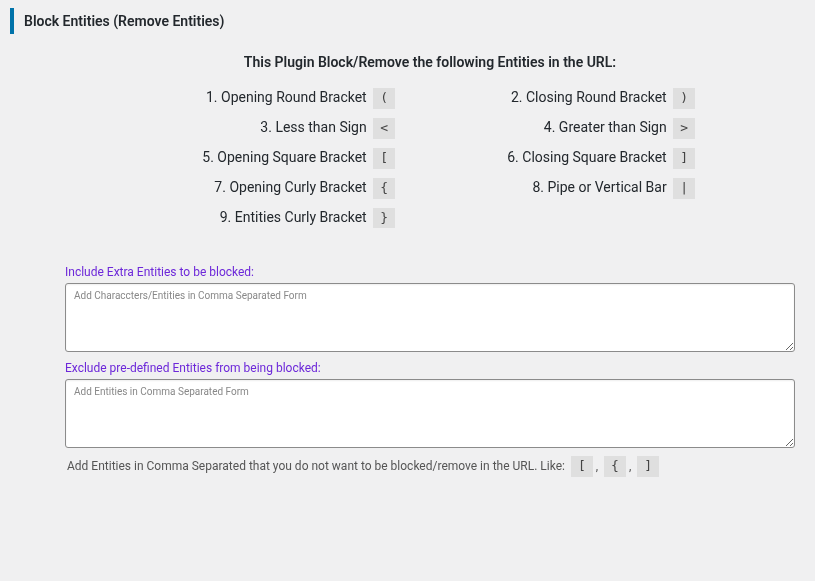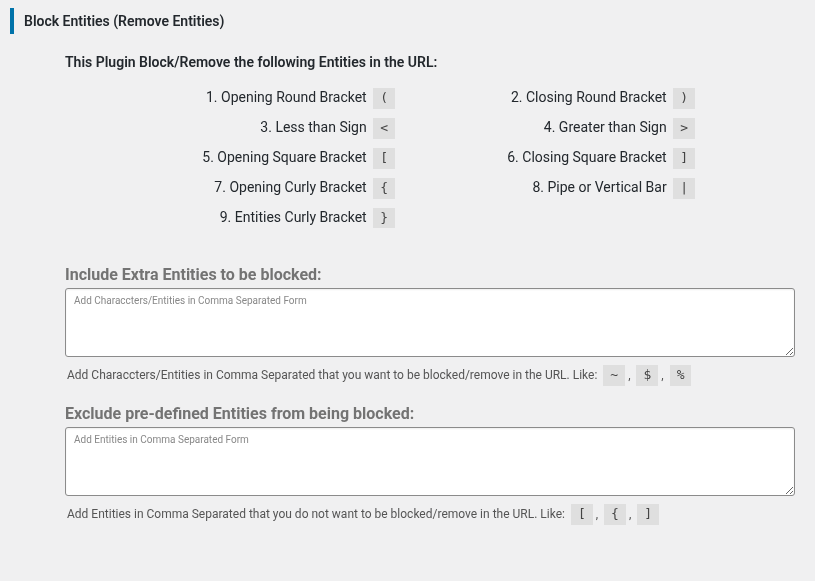--- a/index.html
+++ b/index.html
@@ -29,20 +29,21 @@
     }
     .inside {
       padding-left: 55px;
       padding-right: 10px;
     }
     .intro {
       font-size: 14px;
       color: #23282d;
       font-weight: 600;
       margin-bottom: 18px;
+      text-align: center;
     }
     ol.entity-list {
       list-style: none;
       padding-left: 30px;
       margin-bottom: 28px;
       text-align: right;
     }
     ol.entity-list::after {
       content: "";
       display: block;
@@ -62,23 +63,23 @@
       padding: 2px 7px;
       font-family: Consolas, Monaco, monospace;
       font-size: 13px;
       margin-left: 3px;
       line-height: 1.3;
     }
     .field-group {
       margin-bottom: 6px;
     }
     .field-label {
-      font-size: 16px;
-      font-weight: 700;
-      color: #737373;
+      font-size: 12px;
+      font-weight: 400;
+      color: #6d28d9;
       margin-bottom: 4px;
       display: block;
     }
     textarea {
       width: 100%;
       border: 1px solid #8b8b8b;
       border-radius: 3px;
       padding: 6px 8px;
       font-family: inherit;
       font-size: 10px;
@@ -114,28 +115,20 @@
         <li><span>5. </span><span>Opening Square Bracket </span><span class="entity-chip">[</span></li>
         <li><span>6. </span><span>Closing Square Bracket </span><span class="entity-chip">]</span></li>
         <li><span>7. </span><span>Opening Curly Bracket </span><span class="entity-chip">{</span></li>
         <li><span>8. </span><span>Pipe or Vertical Bar </span><span class="entity-chip">|</span></li>
         <li><span>9. </span><span>Entities Curly Bracket </span><span class="entity-chip">}</span></li>
       </ol>
 
     <div class="field-group">
       <label class="field-label">Include Extra Entities to be blocked:</label>
       <textarea rows="5" placeholder="Add Characcters/Entities in Comma Separated Form" style=""></textarea>
-      <div class="help-text">
-        <span>Add Characcters/Entities in Comma Separated that you want to be blocked/remove in the URL. Like:</span>
-        <span class="entity-chip">~</span>
-        <span>,</span>
-        <span class="entity-chip">$</span>
-        <span>,</span>
-        <span class="entity-chip">%</span>
-      </div>
     </div>
 
     <div class="field-group">
       <label class="field-label">Exclude pre-defined Entities from being blocked:</label>
       <textarea rows="5" placeholder="Add Entities in Comma Separated Form" style=""></textarea>
       <div class="help-text">
         <span>Add Entities in Comma Separated that you do not want to be blocked/remove in the URL. Like:</span>
         <span class="entity-chip">[</span>
         <span>,</span>
         <span class="entity-chip">{</span>

